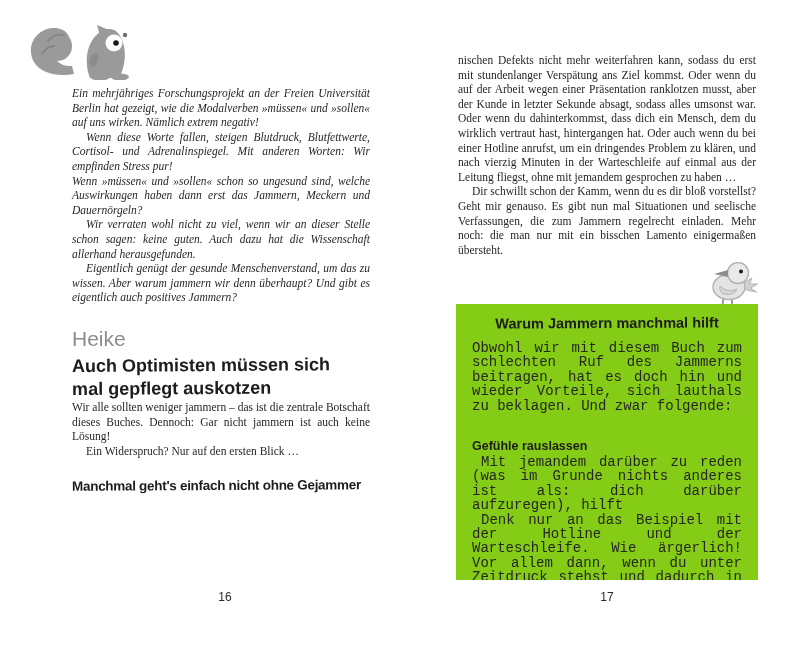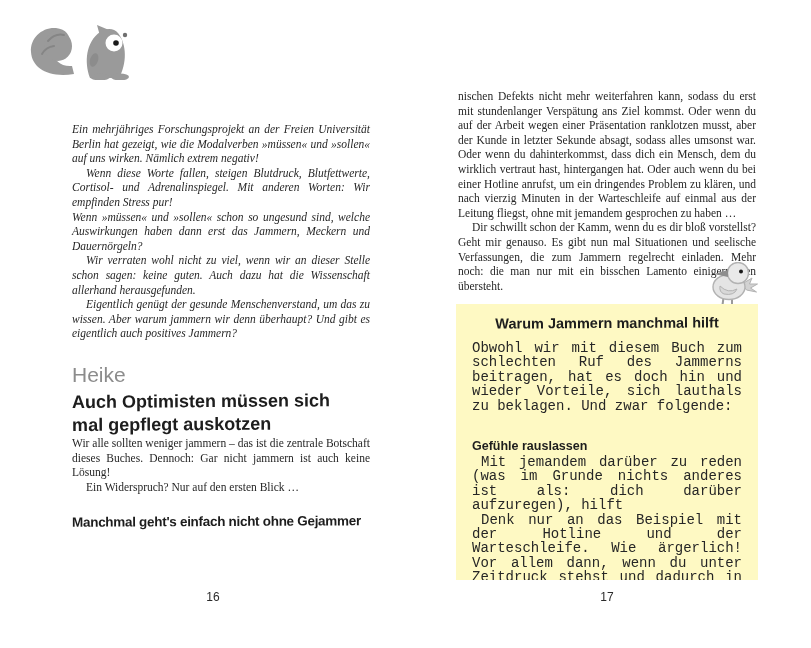--- a/index.html
+++ b/index.html
@@ -7,21 +7,20 @@
     width: 811px; height: 648px;
     background: #ffffff;
     position: relative;
     overflow: hidden;
     font-family: "Liberation Serif", serif;
     color: #262626;
   }
   .col {
     position: absolute;
     width: 298px;
-    margin-top: 36px;
   }
   .col-left  { left: 72px;  top: 86px; }
   .col-right { left: 458px; top: 53px; }
 
   p.body-par {
     margin: 0;
     font-size: 11.5px;
     line-height: 14.6px;
     text-align: justify;
     color: #262626;
@@ -59,28 +58,28 @@
 
   .page-number {
     position: absolute;
     top: 590px;
     width: 298px;
     text-align: center;
     font-family: "Liberation Sans", sans-serif;
     font-size: 12px;
     color: #2b2b2b;
   }
-  .page-number-left  { left: 64px; }
+  .page-number-left  { left: 76px; }
   .page-number-right { left: 458px; }
 
   .info-box {
     position: absolute;
     left: 456px; top: 304px;
     width: 302px; height: 276px;
-    background: #fef9c3;
+    background: #84cc16;
     box-sizing: border-box;
     padding: 8px 16px 10px 16px;
     overflow: hidden;
   }
   .info-box p.body-par { font-size: 14px; line-height: 14.4px; font-family: Liberation Mono, monospace; }
   .info-box p.ind { text-indent: 9px; }
   .info-box-title {
     font-family: "Liberation Sans", sans-serif;
     font-weight: bold;
     font-size: 14.5px;

